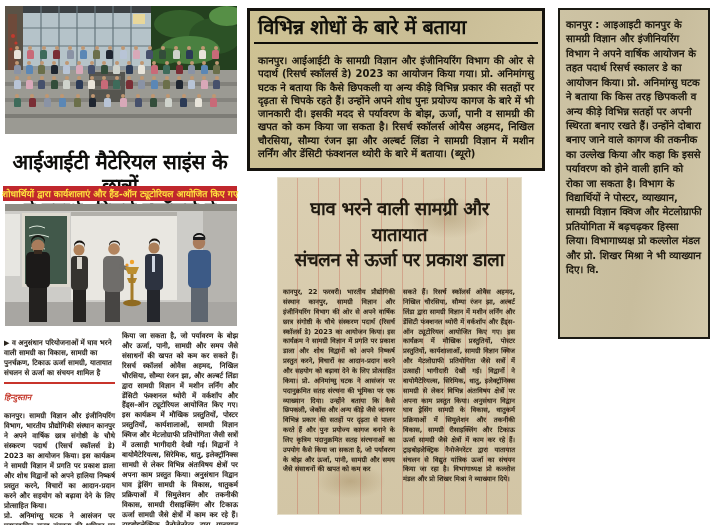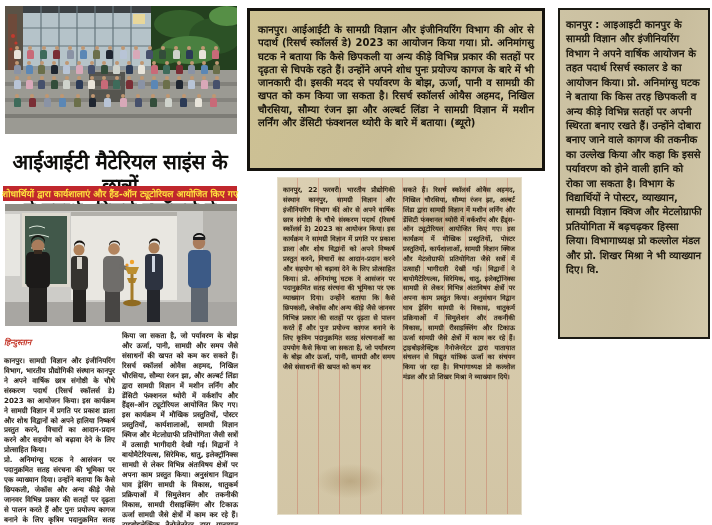--- a/index.html
+++ b/index.html
@@ -401,33 +401,37 @@
           <polygon points="120,63 134,63 131,70 123,70" fill="#bd8f2f"></polygon>
           <polygon points="122,74 132,74 130,79 124,79" fill="#b0842a"></polygon>
           <rect x="125.5" y="70" width="3" height="26" fill="#a57b28"></rect>
           <ellipse cx="127" cy="99" rx="9" ry="3.2" fill="#8f6a20"></ellipse>
         </g>
       </svg>
     </div>
 
     <div id="left-cols">
       <div id="left-col1">
+        <p id="left-caption"><span>▶</span> <span>व अनुसंधान परियोजनाओं में घाव भरने वाली सामग्री का विकास, सामग्री का पुनर्चक्रण, टिकाऊ ऊर्जा सामग्री, यातायात संचलन से ऊर्जा का संचयन शामिल है</span></p>
         <div id="left-masthead">हिन्दुस्तान</div>
         <p id="left-body1">कानपुर। सामग्री विज्ञान और इंजीनियरिंग विभाग, भारतीय प्रौद्योगिकी संस्थान कानपुर ने अपने वार्षिक छात्र संगोष्ठी के चौथे संस्करण पदार्थ (रिसर्च स्कॉलर्स डे) 2023 का आयोजन किया। इस कार्यक्रम ने सामग्री विज्ञान में प्रगति पर प्रकाश डाला और शोध विद्वानों को अपने हालिया निष्कर्ष प्रस्तुत करने, विचारों का आदान-प्रदान करने और सहयोग को बढ़ावा देने के लिए प्रोत्साहित किया।
 प्रो. अनिमांग्सु घटक ने आसंजन पर पदानुक्रमित सतह संरचना की भूमिका पर एक व्याख्यान दिया। उन्होंने बताया कि कैसे छिपकली, जेकॉस और अन्य कीड़े जैसे जानवर विभिन्न प्रकार की सतहों पर दृढ़ता से पालन करते हैं और पुनः प्रयोज्य कागज बनाने के लिए कृत्रिम पदानुक्रमित सतह संरचनाओं का उपयोग कैसे</p>
       </div>
       <div id="left-col2">किया जा सकता है, जो पर्यावरण के बोझ और ऊर्जा, पानी, सामग्री और समय जैसे संसाधनों की खपत को कम कर सकते हैं। रिसर्च स्कॉलर्स ओवैस अहमद, निखिल चौरसिया, सौम्या रंजन झा, और अल्बर्ट लिंडा द्वारा सामग्री विज्ञान में मशीन लर्निंग और डेंसिटी फंक्शनल थ्योरी में वर्कशॉप और हैंड्स-ऑन ट्यूटोरियल आयोजित किए गए। इस कार्यक्रम में मौखिक प्रस्तुतियों, पोस्टर प्रस्तुतियों, कार्यशालाओं, सामग्री विज्ञान क्विज और मेटलोग्राफी प्रतियोगिता जैसी सत्रों में उत्साही भागीदारी देखी गई। विद्वानों ने बायोमैटेरियल्स, सिरेमिक, धातु, इलेक्ट्रॉनिक्स सामग्री से लेकर विभिन्न अंतःविषय क्षेत्रों पर अपना काम प्रस्तुत किया। अनुसंधान विद्वान घाव ड्रेसिंग सामग्री के विकास, धातुकर्म प्रक्रियाओं में सिमुलेशन और तकनीकी विकास, सामग्री रीसाइक्लिंग और टिकाऊ ऊर्जा सामग्री जैसे क्षेत्रों में काम कर रहे हैं। ट्राइबोइलेक्ट्रिक नैनोजेनरेटर द्वारा यातायात संचलन से विद्युत यांत्रिक ऊर्जा का संचयन किया जा रहा है। प्रो कल्लोल मंडल, विभागाध्यक्ष और प्रो शिखर मिश्रा ने भी कार्यक्रम के दौरान व्याख्यान दिये।</div>
     </div>
   </article>
 
   <article id="clip-mid-top">
+    <h2 id="mid-top-headline">विभिन्न शोधों के बारे में बताया</h2>
     <p id="mid-top-body">कानपुर। आईआईटी के सामग्री विज्ञान और इंजीनियरिंग विभाग की ओर से पदार्थ (रिसर्च स्कॉलर्स डे) 2023 का आयोजन किया गया। प्रो. अनिमांगसु घटक ने बताया कि कैसे छिपकली या अन्य कीड़े विभिन्न प्रकार की सतहों पर दृढ़ता से चिपके रहते हैं। उन्होंने अपने शोध पुनः प्रयोज्य कागज के बारे में भी जानकारी दी। इसकी मदद से पर्यावरण के बोझ, ऊर्जा, पानी व सामग्री की खपत को कम किया जा सकता है। रिसर्च स्कॉलर्स ओयैस अहमद, निखिल चौरसिया, सौम्या रंजन झा और अल्बर्ट लिंडा ने सामग्री विज्ञान में मशीन लर्निंग और डेंसिटी फंक्शनल थ्योरी के बारे में बताया। (ब्यूरो)</p>
   </article>
 
   <article id="clip-mid-bottom">
+    <h2 id="mid-bot-headline">घाव भरने वाली सामग्री और यातायात
+संचलन से ऊर्जा पर प्रकाश डाला</h2>
     <div id="mid-bot-cols">
       <div class="mid-bot-col">कानपुर, 22 फरवरी। भारतीय प्रौद्योगिकी संस्थान कानपुर, सामग्री विज्ञान और इंजीनियरिंग विभाग की ओर से अपने वार्षिक छात्र संगोष्ठी के चौथे संस्करण पदार्थ (रिसर्च स्कॉलर्स डे) 2023 का आयोजन किया। इस कार्यक्रम ने सामग्री विज्ञान में प्रगति पर प्रकाश डाला और शोध विद्वानों को अपने निष्कर्ष प्रस्तुत करने, विचारों का आदान-प्रदान करने और सहयोग को बढ़ावा देने के लिए प्रोत्साहित किया। प्रो. अनिमांग्सु घटक ने आसंजन पर पदानुक्रमित सतह संरचना की भूमिका पर एक व्याख्यान दिया। उन्होंने बताया कि कैसे छिपकली, जेकॉस और अन्य कीड़े जैसे जानवर विभिन्न प्रकार की सतहों पर दृढ़ता से पालन करते हैं और पुनः प्रयोज्य कागज बनाने के लिए कृत्रिम पदानुक्रमित सतह संरचनाओं का उपयोग कैसे किया जा सकता है, जो पर्यावरण के बोझ और ऊर्जा, पानी, सामग्री और समय जैसे संसाधनों की खपत को कम कर</div>
       <div class="mid-bot-col">सकते हैं। रिसर्च स्कॉलर्स ओवैस अहमद, निखिल चौरसिया, सौम्या रंजन झा, अल्बर्ट लिंडा द्वारा सामग्री विज्ञान में मशीन लर्निंग और डेंसिटी फंक्शनल थ्योरी में वर्कशॉप और हैंड्स-ऑन ट्यूटोरियल आयोजित किए गए। इस कार्यक्रम में मौखिक प्रस्तुतियों, पोस्टर प्रस्तुतियों, कार्यशालाओं, सामग्री विज्ञान क्विज और मेटलोग्राफी प्रतियोगिता जैसे सत्रों में उत्साही भागीदारी देखी गई। विद्वानों ने बायोमैटेरियल्स, सिरेमिक, धातु, इलेक्ट्रॉनिक्स सामग्री से लेकर विभिन्न अंतःविषय क्षेत्रों पर अपना काम प्रस्तुत किया। अनुसंधान विद्वान घाव ड्रेसिंग सामग्री के विकास, धातुकर्म प्रक्रियाओं में सिमुलेशन और तकनीकी विकास, सामग्री रीसाइक्लिंग और टिकाऊ ऊर्जा सामग्री जैसे क्षेत्रों में काम कर रहे हैं। ट्राइबोइलेक्ट्रिक नैनोजेनरेटर द्वारा यातायात संचलन से विद्युत यांत्रिक ऊर्जा का संचयन किया जा रहा है। विभागाध्यक्ष प्रो कल्लोल मंडल और प्रो शिखर मिश्रा ने व्याख्यान दिये।</div>
     </div>
   </article>
 
   <article id="clip-right">
     <p id="right-body">कानपुर : आइआइटी कानपुर के सामग्री विज्ञान और इंजीनियरिंग विभाग ने अपने वार्षिक आयोजन के तहत पदार्थ रिसर्च स्कालर डे का आयोजन किया। प्रो. अनिमांग्सु घटक ने बताया कि किस तरह छिपकली व अन्य कीड़े विभिन्न सतहों पर अपनी स्थिरता बनाए रखते हैं। उन्होंने दोबारा बनाए जाने वाले कागज की तकनीक का उल्लेख किया और कहा कि इससे पर्यावरण को होने वाली हानि को रोका जा सकता है। विभाग के विद्यार्थियों ने पोस्टर, व्याख्यान, सामग्री विज्ञान क्विज और मेटलोग्राफी प्रतियोगिता में बढ़चढ़कर हिस्सा लिया। विभागाध्यक्ष प्रो कल्लोल मंडल और प्रो. शिखर मिश्रा ने भी व्याख्यान दिए। वि.</p>
   </article>
 

